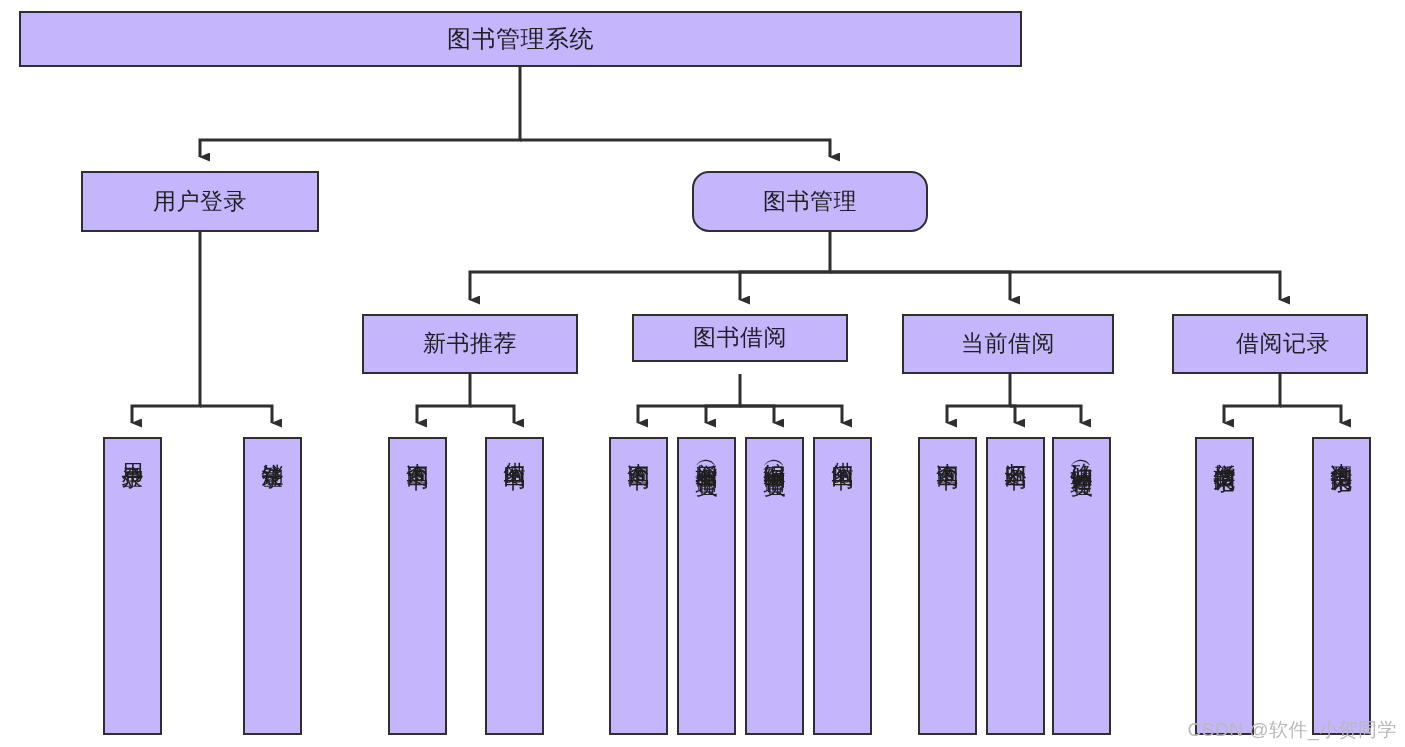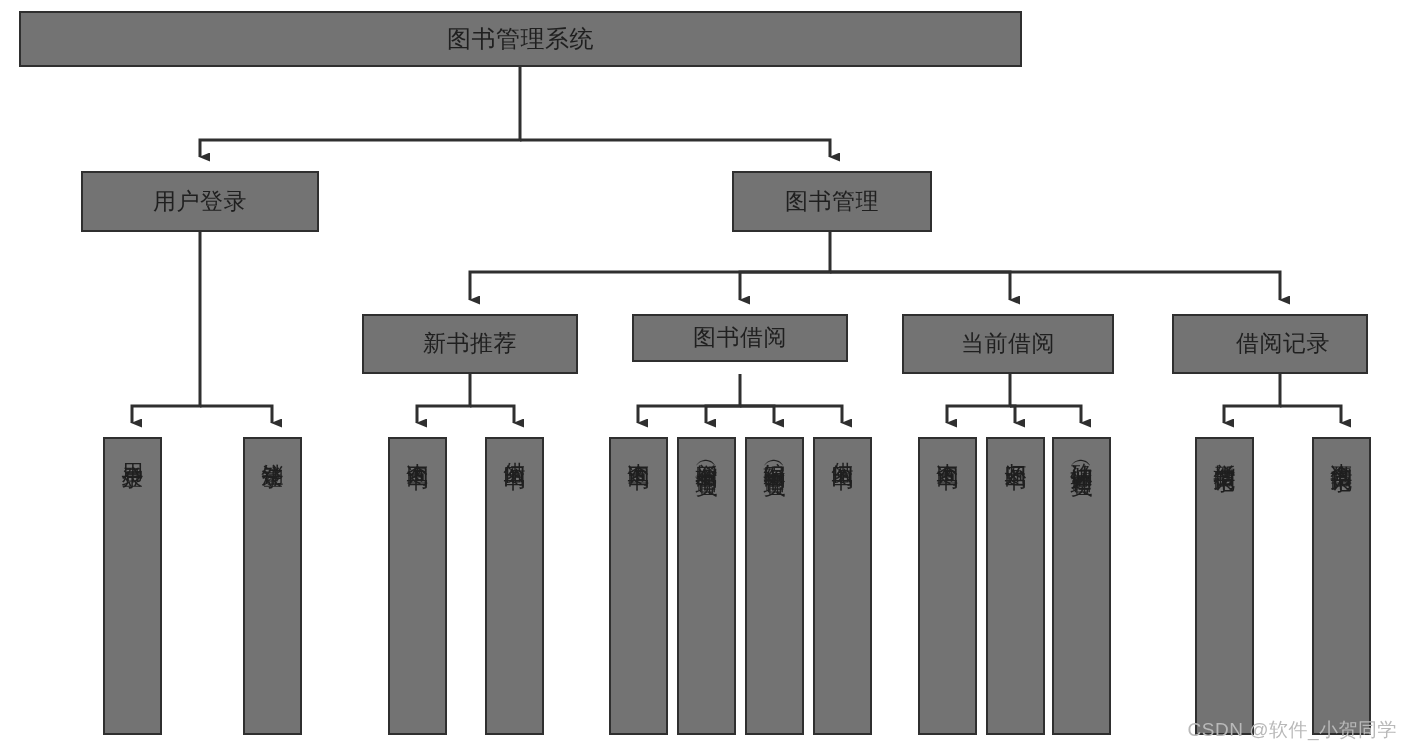--- a/index.html
+++ b/index.html
@@ -23,21 +23,21 @@
     left: 0;
     top: 0;
     width: 1405px;
     height: 747px;
     display: block;
   }
   .node-box {
     position: absolute;
     box-sizing: border-box;
     border: 2.5px solid #2f2f2f;
-    background: #737373;
+    background: #c4b5fd;
     display: flex;
     align-items: center;
     justify-content: center;
     overflow: hidden;
   }
   .node-label {
     color: #1f1f1f;
     font-size: 23px;
     line-height: 1.18;
     letter-spacing: 0.5px;
@@ -117,21 +117,21 @@
     </g>
   </svg>
 
   <div class="node-box level0" style="left: 19px; top: 11px; width: 1003px; height: 56px;">
     <span class="node-label">图书管理系统</span>
   </div>
 
   <div class="node-box level1" style="left: 81px; top: 171px; width: 238px; height: 61px;">
     <span class="node-label">用户登录</span>
   </div>
-  <div class="node-box level1" style="left: 732px; top: 171px; width: 200px; height: 61px;">
+  <div class="node-box level1" style="left: 692px; top: 171px; width: 236px; height: 61px; border-radius: 17px;">
     <span class="node-label">图书管理</span>
   </div>
 
   <div class="node-box level2" style="left: 362px; top: 314px; width: 216px; height: 60px;">
     <span class="node-label">新书推荐</span>
   </div>
   <div class="node-box level2" style="left: 632px; top: 314px; width: 216px; height: 48px;">
     <span class="node-label">图书借阅</span>
   </div>
   <div class="node-box level2" style="left: 902px; top: 314px; width: 212px; height: 60px;">

